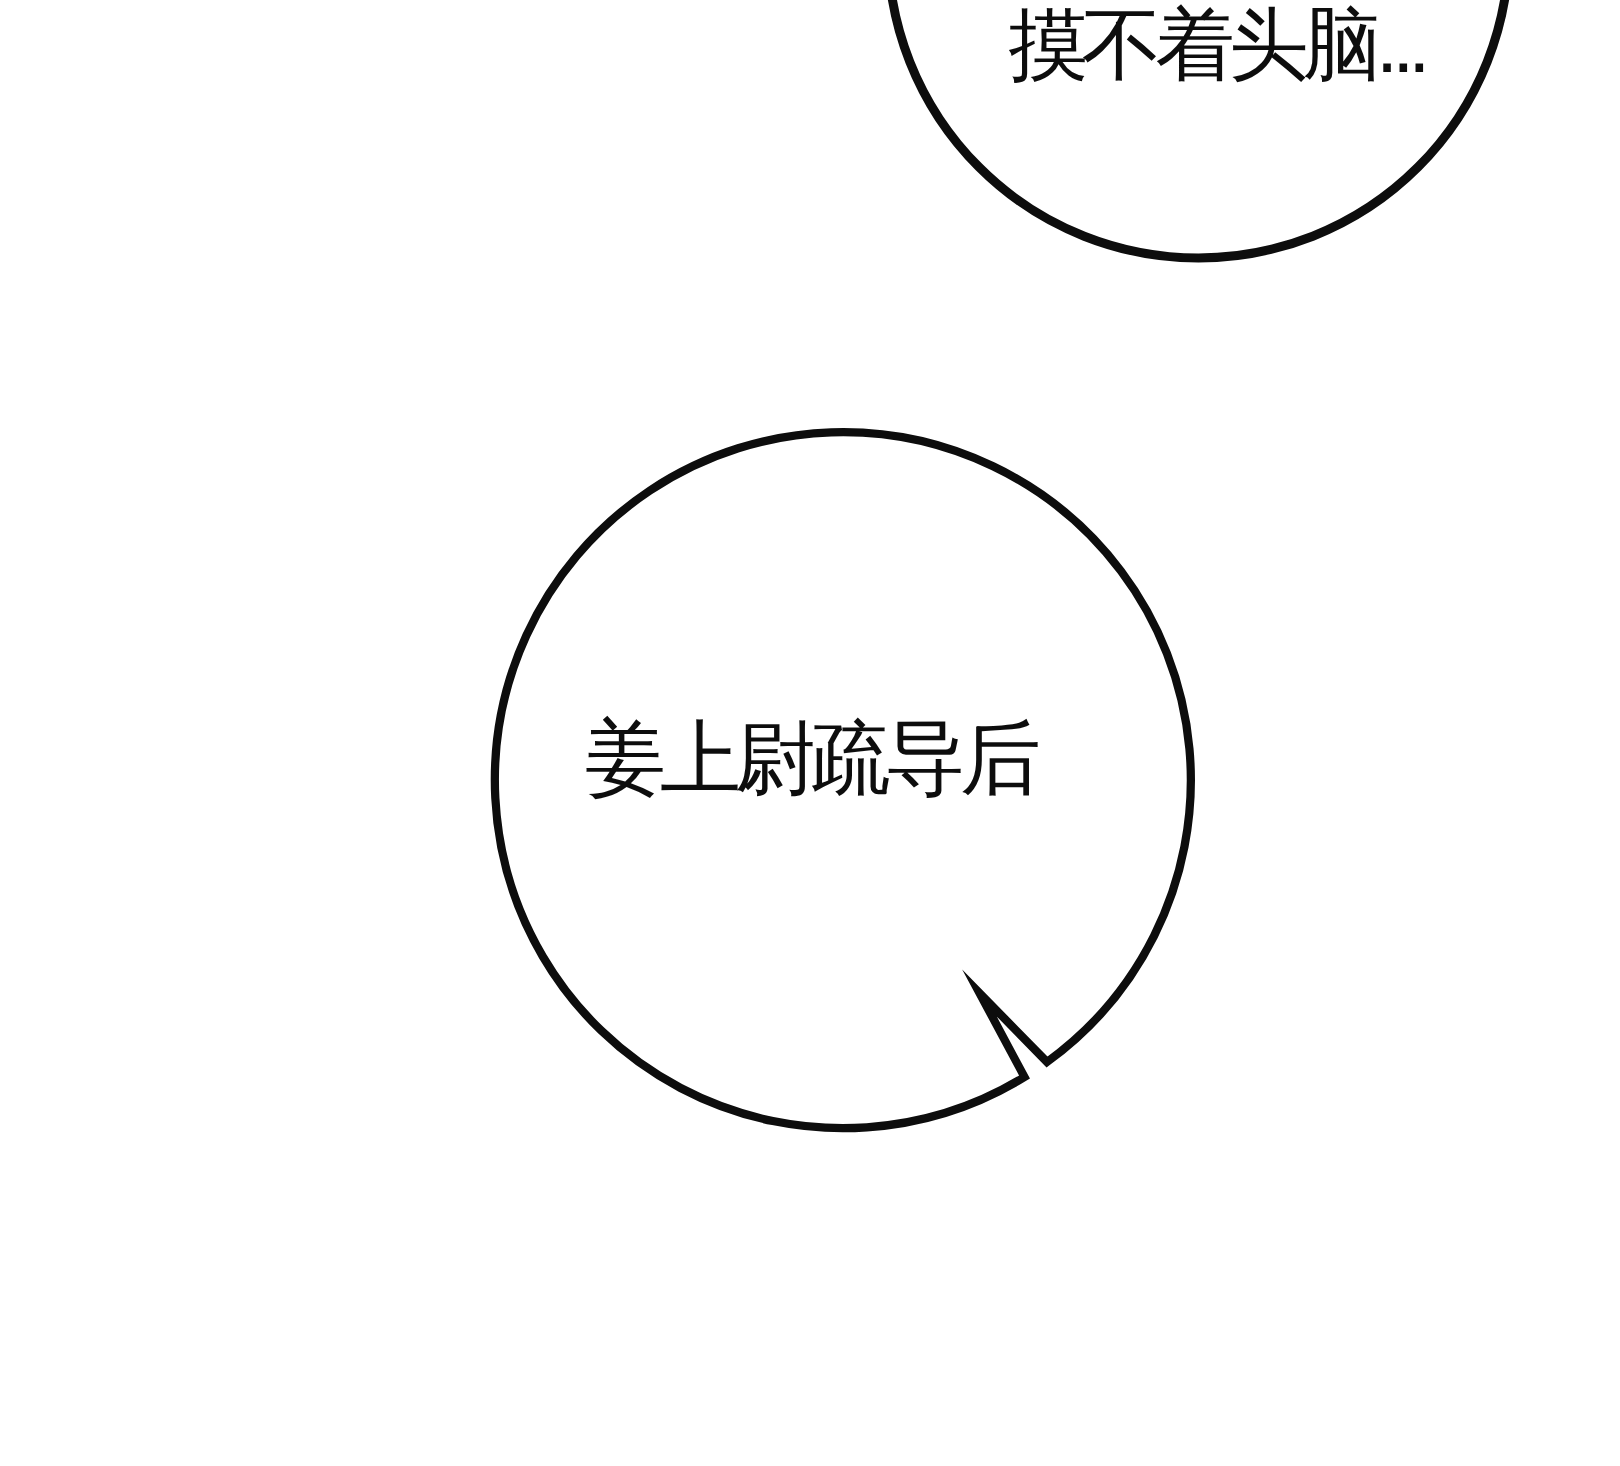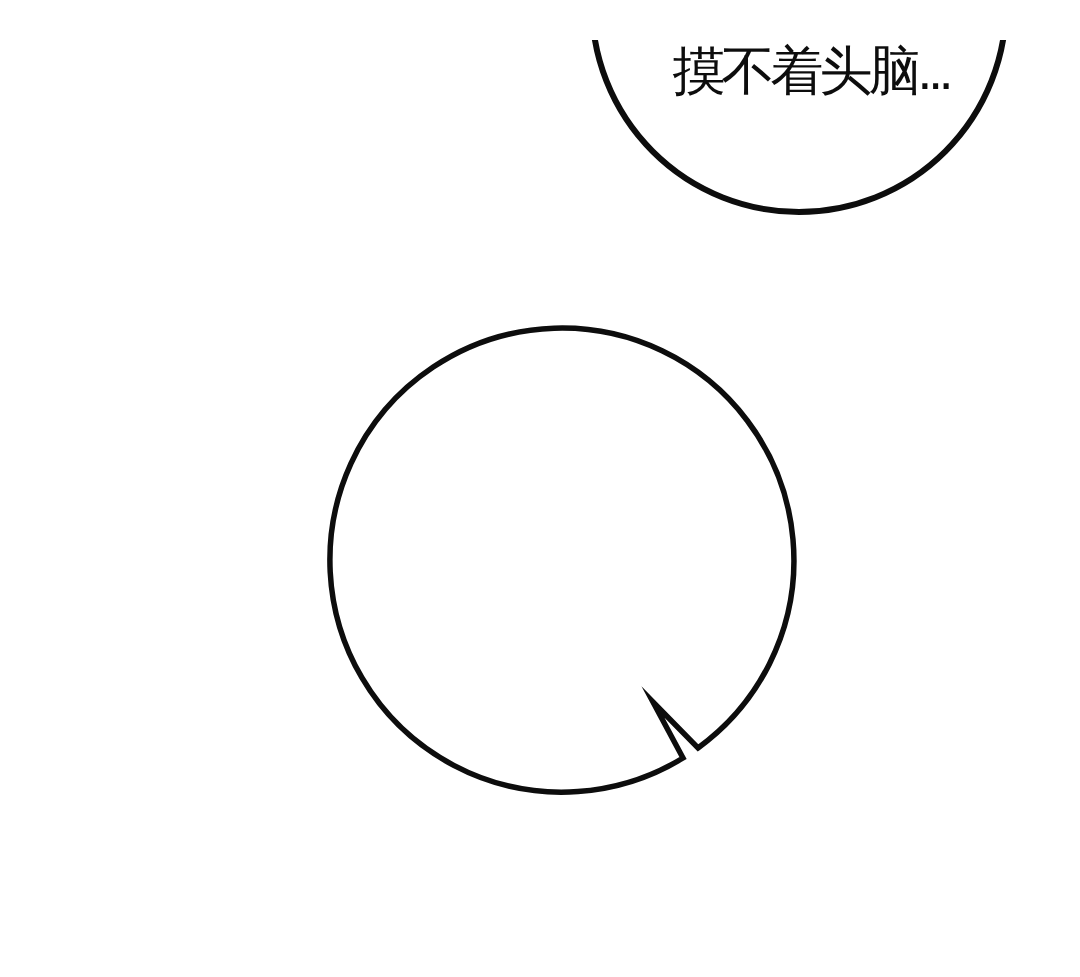--- a/index.html
+++ b/index.html
@@ -7,21 +7,20 @@
     padding: 0;
     background: #ffffff;
   }
   .page {
     position: relative;
     width: 1080px;
     height: 838px;
     background: #ffffff;
     overflow: hidden;
     font-family: "Liberation Sans", sans-serif;
-    margin-top: 40px;
   }
   .art {
     position: absolute;
     left: 0;
     top: 0;
     width: 1080px;
     height: 977px;
     display: block;
   }
   .bubble-shape {
@@ -60,15 +59,16 @@
     <circle class="bubble-shape" cx="799" cy="-35" r="207" stroke-width="6" stroke="#0d0d0d"></circle>
 
     <path class="bubble-shape" d="M 683 718 A 232 232 0 1 1 698 708 L 653 662 Z" stroke-width="5.5" stroke-linejoin="miter" stroke-miterlimit="14" stroke="#0d0d0d"></path>
 
     <circle class="bubble-shape" cx="362" cy="1014" r="143.5" stroke-width="6" stroke="#0d0d0d"></circle>
   </svg>
 
   <div class="txt txt-top">摸不着头脑...</div>
 
   <div class="txt txt-main">
+    <div>姜上尉疏导后</div>
   </div>
 
 </div>
 
 </body></html>

